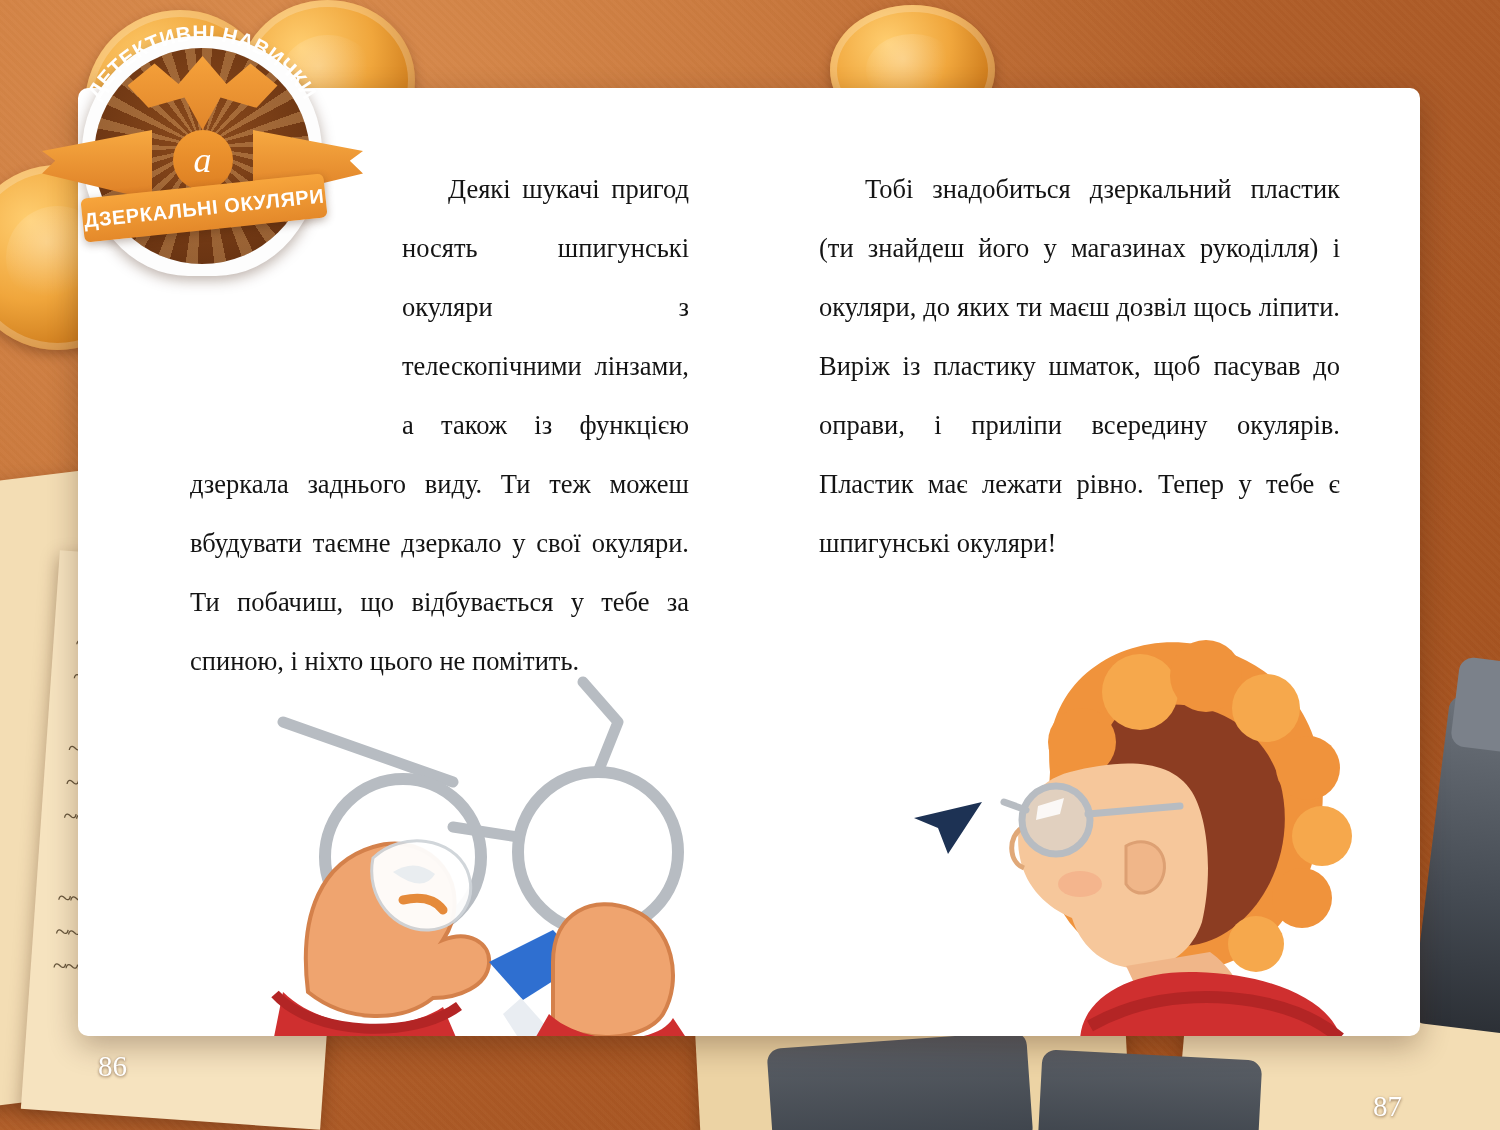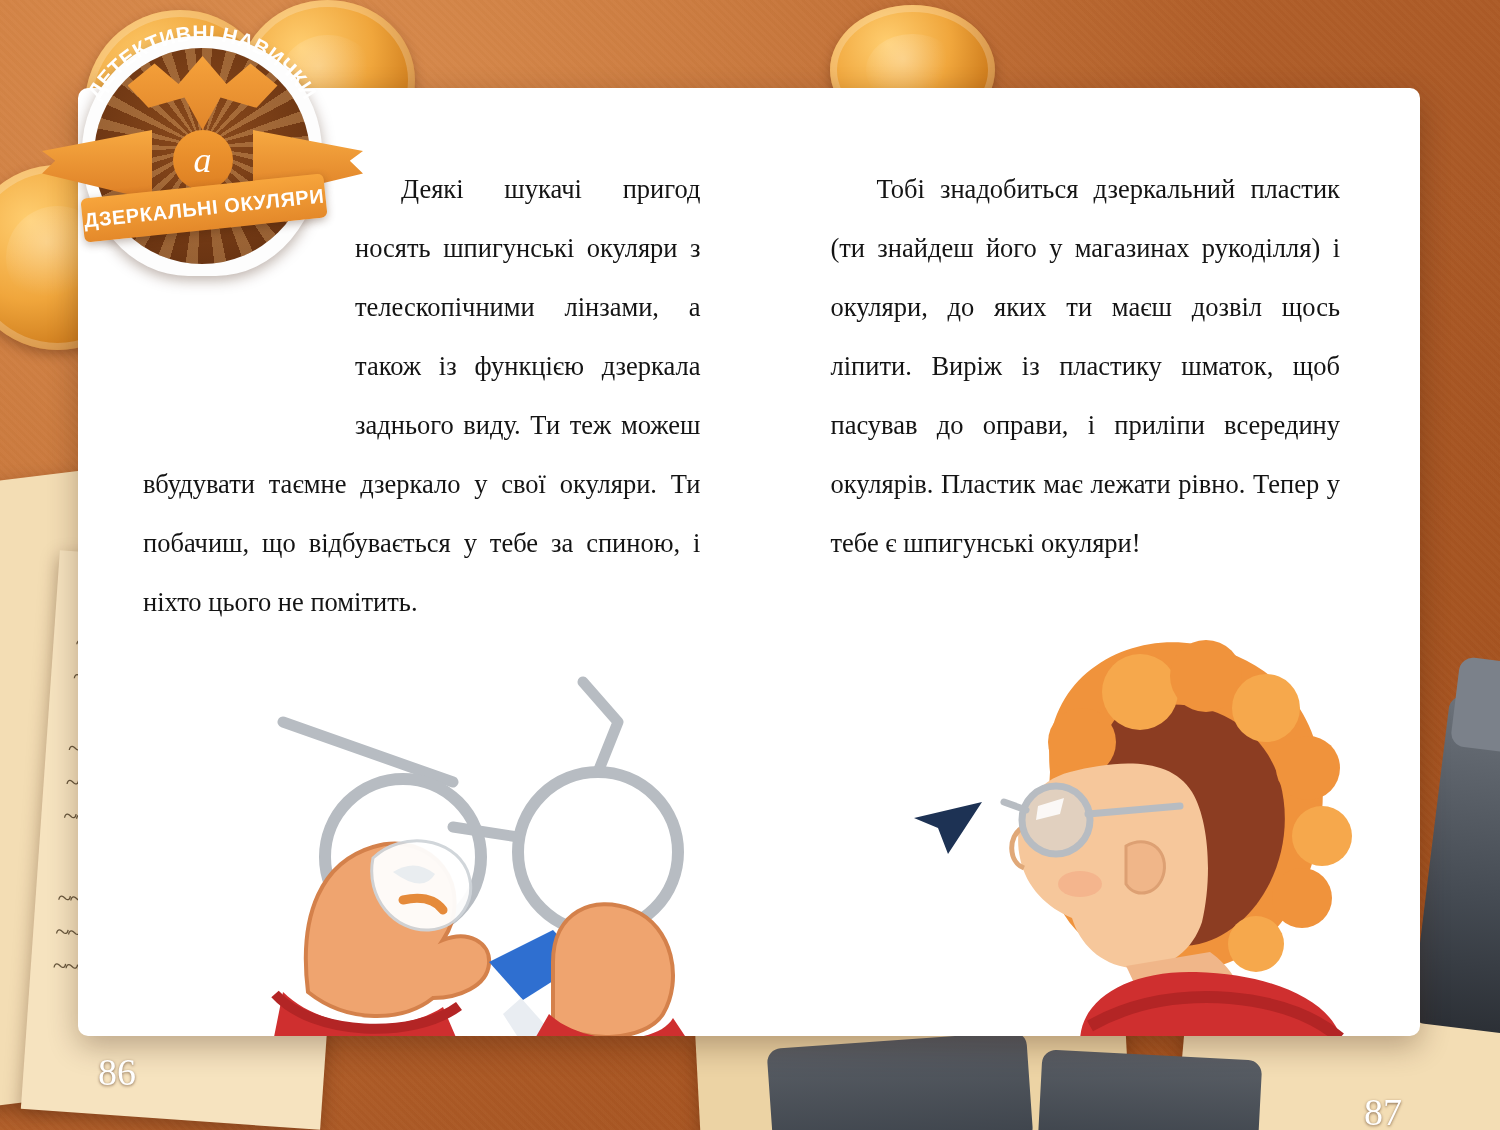--- a/index.html
+++ b/index.html
@@ -99,21 +99,21 @@
   .columns {
     position: absolute;
     inset: 0;
     display: flex;
   }
   .col {
     position: relative;
     width: 50%;
     box-sizing: border-box;
   }
-  .col-left  { padding: 45px 60px 0 41px; margin-left: 24px; }
+  .col-left  { padding: 45px 60px 0 112px; }
   .col-right { padding: 45px 80px 0 70px; }
 
   .body-text {
     font-family: "Liberation Serif", serif;
     font-size: 26.5px;
     line-height: 59px;
     color: #141414;
     text-align: justify;
     text-indent: 46px;
   }
@@ -258,21 +258,21 @@
     top: 700px;
     width: 78px;
     height: 72px;
     z-index: 4;
   }
 
   
   .page-num {
     position: absolute;
     font-family: "Liberation Serif", serif;
-    font-size: 38px;
+    font-size: 29px;
     color: #ffffff;
     text-shadow: 0 1px 3px rgba(60,25,5,.6);
   }
   .page-num.left  { left: 98px;  top: 1050px; }
   .page-num.right { right: 98px; top: 1090px; }
 </style>
 </head>
 <body>
 
 <div class="page-bg"></div>

